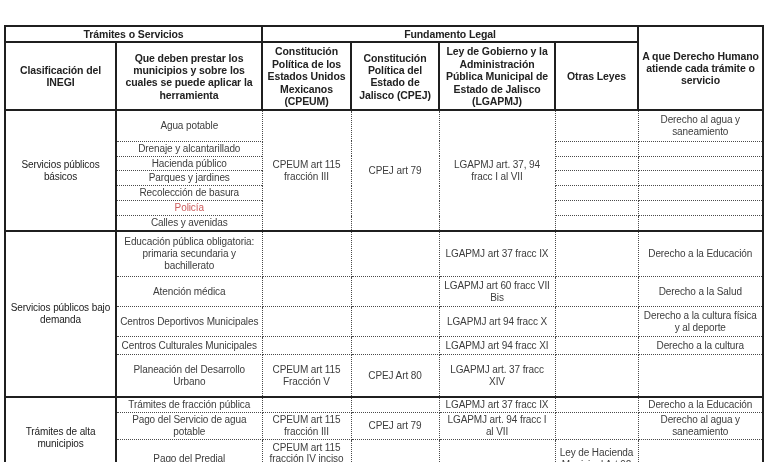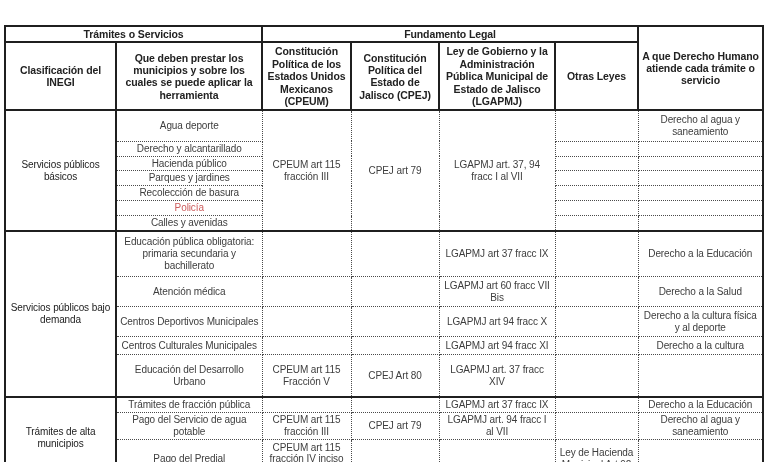--- a/index.html
+++ b/index.html
@@ -56,29 +56,29 @@
       <th>Clasificación del INEGI</th>
       <th>Que deben prestar los municipios y sobre los cuales se puede aplicar la herramienta</th>
       <th>Constitución Política de los Estados Unidos Mexicanos (CPEUM)</th>
       <th>Constitución Política del Estado de Jalisco (CPEJ)</th>
       <th>Ley de Gobierno y la Administración Pública Municipal de Estado de Jalisco (LGAPMJ)</th>
       <th>Otras Leyes</th>
     </tr>
 
     <tr class="sec" style="height:31px">
       <td class="lab" rowspan="7">Servicios públicos básicos</td>
-      <td>Agua deporte</td>
+      <td>Agua potable</td>
       <td rowspan="7">CPEUM art 115 fracción III</td>
       <td rowspan="7">CPEJ art 79</td>
       <td rowspan="7">LGAPMJ art. 37, 94 fracc I al VII</td>
       <td></td>
       <td>Derecho al agua y saneamiento</td>
     </tr>
     <tr style="height:14px">
-      <td>Derecho y alcantarillado</td>
+      <td>Drenaje y alcantarillado</td>
       <td></td>
       <td></td>
     </tr>
     <tr style="height:14px">
       <td>Hacienda público</td>
       <td></td>
       <td></td>
     </tr>
     <tr style="height:14px">
       <td>Parques y jardines</td>
@@ -128,21 +128,21 @@
     </tr>
     <tr style="height:18px">
       <td>Centros Culturales Municipales</td>
       <td></td>
       <td></td>
       <td>LGAPMJ art 94 fracc XI</td>
       <td></td>
       <td>Derecho a la cultura</td>
     </tr>
     <tr style="height:42px">
-      <td>Educación del Desarrollo Urbano</td>
+      <td>Planeación del Desarrollo Urbano</td>
       <td>CPEUM art 115 Fracción V</td>
       <td>CPEJ Art 80</td>
       <td>LGAPMJ art. 37 fracc XIV</td>
       <td></td>
       <td></td>
     </tr>
 
     <tr class="sec" style="height:16px">
       <td class="lab" rowspan="3">Trámites de alta municipios</td>
       <td>Trámites de fracción pública</td>

